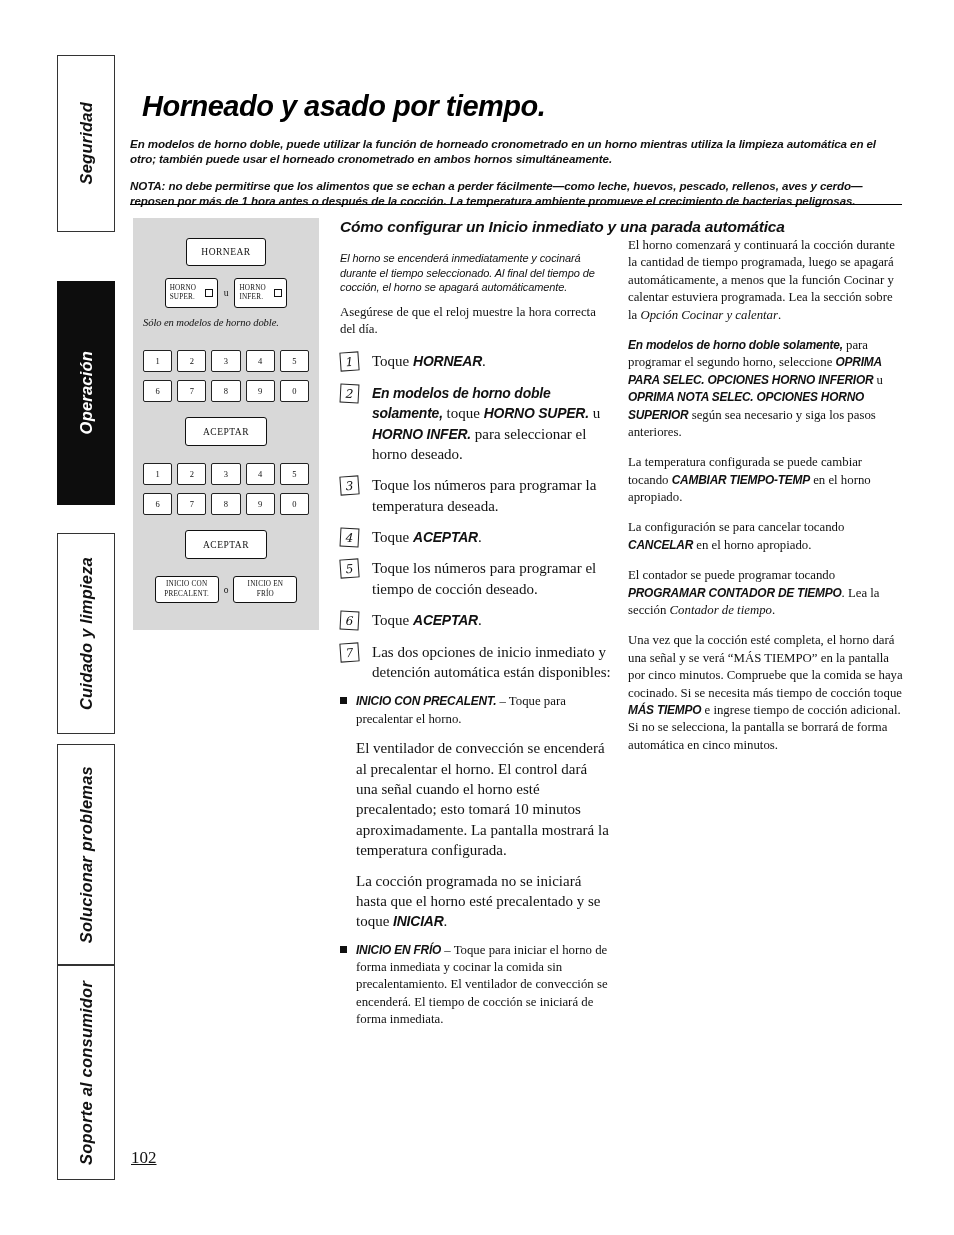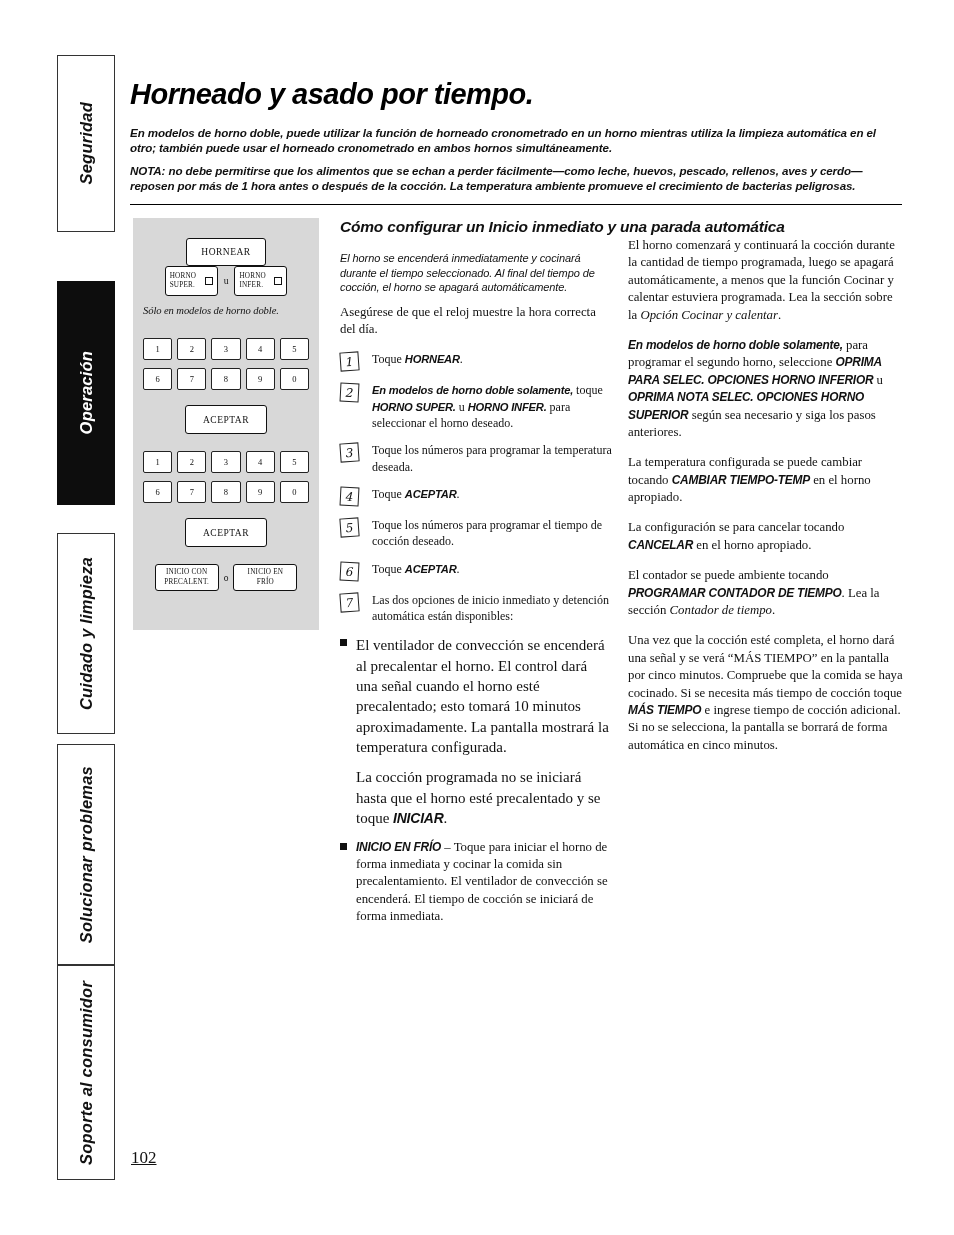--- a/index.html
+++ b/index.html
@@ -14,37 +14,37 @@
        font-family:"Liberation Sans",sans-serif;font-style:italic;font-weight:700;
        font-size:16.5px;letter-spacing:.2px;color:#111;}
   .tab.active .vlabel{color:#fff;}
   #tab-seguridad{top:55px;height:177px;}
   #tab-operacion{top:281px;height:224px;}
   #tab-cuidado{top:533px;height:201px;}
   #tab-solucionar{top:744px;height:221px;}
   #tab-soporte{top:965px;height:215px;}
 
   
-  .title{position:absolute;left:130px;top:78px;margin:0;
+  .title{position:absolute;left:130px;top:78px;margin:12px;
          font-family:"Liberation Sans",sans-serif;font-style:italic;font-weight:700;
          font-size:29px;letter-spacing:-.5px;color:#000;}
   .intro{position:absolute;left:130px;top:125px;width:774px;
          font-family:"Liberation Sans",sans-serif;font-style:italic;font-weight:700;
          font-size:11.6px;line-height:1.33;letter-spacing:-.1px;}
-  .intro p{margin:0 0 7px 0;}
+  .intro p{margin:11px 0 7px 0;}
   .rule{position:absolute;left:130px;top:204px;width:772px;border-top:1.6px solid #000;}
 
   
   .panel{position:absolute;left:133px;top:218px;width:186px;height:412px;margin:0;
          background:#d8d8d8;box-sizing:border-box;padding:20px 10px 0 10px;}
   .pbtn{background:#fff;border:1.6px solid #111;border-radius:3px;display:flex;
         align-items:center;justify-content:center;box-sizing:border-box;}
   .btn-hornear{width:80px;height:28px;margin:0 auto;font-size:9.5px;letter-spacing:.5px;}
   .oven-row,.start-row{display:flex;align-items:center;justify-content:center;gap:6px;}
-  .oven-row{margin-top:0;}
+  .oven-row{margin-top:12px;}
   .oven-btn{width:53px;height:30px;justify-content:space-between;padding:2px 4px;}
   .oven-btn .lines{text-align:left;font-size:7.2px;line-height:1.25;letter-spacing:.2px;}
   .oven-btn .lines span{display:block;}
   .chk{width:6px;height:6px;border:1px solid #111;background:#fff;flex:0 0 auto;}
   .conj{font-size:9.5px;}
   .panel-caption{margin-top:9px;font-style:italic;font-size:10.6px;letter-spacing:-.1px;}
   .keypad{margin-top:22px;display:grid;grid-template-columns:repeat(5,1fr);gap:8px 5px;}
   .keypad.second{margin-top:17px;}
   .key{height:20px;background:#fff;border:1.1px solid #222;border-radius:2px;
        display:flex;align-items:center;justify-content:center;font-size:8.5px;}
@@ -67,21 +67,21 @@
       font-size:.93em;letter-spacing:-.2px;}
   .it{font-style:italic;}
 
   .steps{margin-top:2px;}
   .step{display:flex;gap:13px;margin-bottom:11px;}
   .step-num{flex:0 0 auto;width:17px;height:17px;margin-top:1px;border:1.6px solid #222;
             background:#fff;display:flex;align-items:center;justify-content:center;
             font-family:"DejaVu Serif",serif;font-style:italic;font-size:12px;}
   .step:nth-child(odd) .step-num{transform:rotate(-4deg);}
   .step:nth-child(even) .step-num{transform:rotate(3deg);}
-  .step-text{font-size:12px;line-height:1.36;}
+  .step-text{font-size:15px;line-height:1.36;}
 
   .option{margin-top:4px;}
   .option-head{position:relative;margin:0 0 10px 0;padding-left:16px;font-size:12.8px;line-height:1.36;}
   .bullet{position:absolute;left:0;top:4px;width:7px;height:7px;background:#111;}
   .option-para{margin:0 0 10px 0;padding-left:16px;font-size:15px;line-height:1.36;}
 
   .pagenum{position:absolute;left:131px;top:1148px;font-size:17px;text-decoration:underline;}
 </style>
 </head>
 <body>
@@ -212,36 +212,37 @@
       </div>
       <div class="step">
         <span class="step-num">7</span>
         <span class="step-text"><span>Las dos opciones de inicio inmediato y detención automática están disponibles:</span></span>
       </div>
     </div>
 
     <div class="option">
       <p class="option-head">
         <span class="bullet"></span>
+        <span><span class="kw">INICIO CON PRECALENT.</span><span> – Toque para precalentar el horno.</span></span>
       </p>
       <p class="option-para"><span>El ventilador de convección se encenderá al precalentar el horno. El control dará una señal cuando el horno esté precalentado; esto tomará 10 minutos aproximadamente. La pantalla mostrará la temperatura configurada.</span></p>
       <p class="option-para"><span>La cocción programada no se iniciará hasta que el horno esté precalentado y se toque </span><span class="kw">INICIAR</span><span>.</span></p>
     </div>
 
     <div class="option">
       <p class="option-head">
         <span class="bullet"></span>
         <span><span class="kw">INICIO EN FRÍO</span><span> – Toque para iniciar el horno de forma inmediata y cocinar la comida sin precalentamiento. El ventilador de convección se encenderá. El tiempo de cocción se iniciará de forma inmediata.</span></span>
       </p>
     </div>
   </div>
 
   <div class="rightcol">
     <p class="body-p"><span>El horno comenzará y continuará la cocción durante la cantidad de tiempo programada, luego se apagará automáticamente, a menos que la función Cocinar y calentar estuviera programada. Lea la sección sobre la </span><span class="it">Opción Cocinar y calentar</span><span>.</span></p>
     <p class="body-p"><span class="kw">En modelos de horno doble solamente,</span><span> para programar el segundo horno, seleccione </span><span class="kw">OPRIMA PARA SELEC. OPCIONES HORNO INFERIOR</span><span> u </span><span class="kw">OPRIMA NOTA SELEC. OPCIONES HORNO SUPERIOR</span><span> según sea necesario y siga los pasos anteriores.</span></p>
     <p class="body-p"><span>La temperatura configurada se puede cambiar tocando </span><span class="kw">CAMBIAR TIEMPO-TEMP</span><span> en el horno apropiado.</span></p>
     <p class="body-p"><span>La configuración se para cancelar tocando </span><span class="kw">CANCELAR</span><span> en el horno apropiado.</span></p>
-    <p class="body-p"><span>El contador se puede ambiente tocando </span><span class="kw">PROGRAMAR CONTADOR DE TIEMPO</span><span>. Lea la sección </span><span class="it">Contador de tiempo</span><span>.</span></p>
+    <p class="body-p"><span>El contador se puede programar tocando </span><span class="kw">PROGRAMAR CONTADOR DE TIEMPO</span><span>. Lea la sección </span><span class="it">Contador de tiempo</span><span>.</span></p>
     <p class="body-p"><span>Una vez que la cocción esté completa, el horno dará una señal y se verá “MÁS TIEMPO” en la pantalla por cinco minutos. Compruebe que la comida se haya cocinado. Si se necesita más tiempo de cocción toque </span><span class="kw">MÁS TIEMPO</span><span> e ingrese tiempo de cocción adicional. Si no se selecciona, la pantalla se borrará de forma automática en cinco minutos.</span></p>
   </div>
 
   <div class="pagenum">102</div>
 </div>
 
 </body></html>

